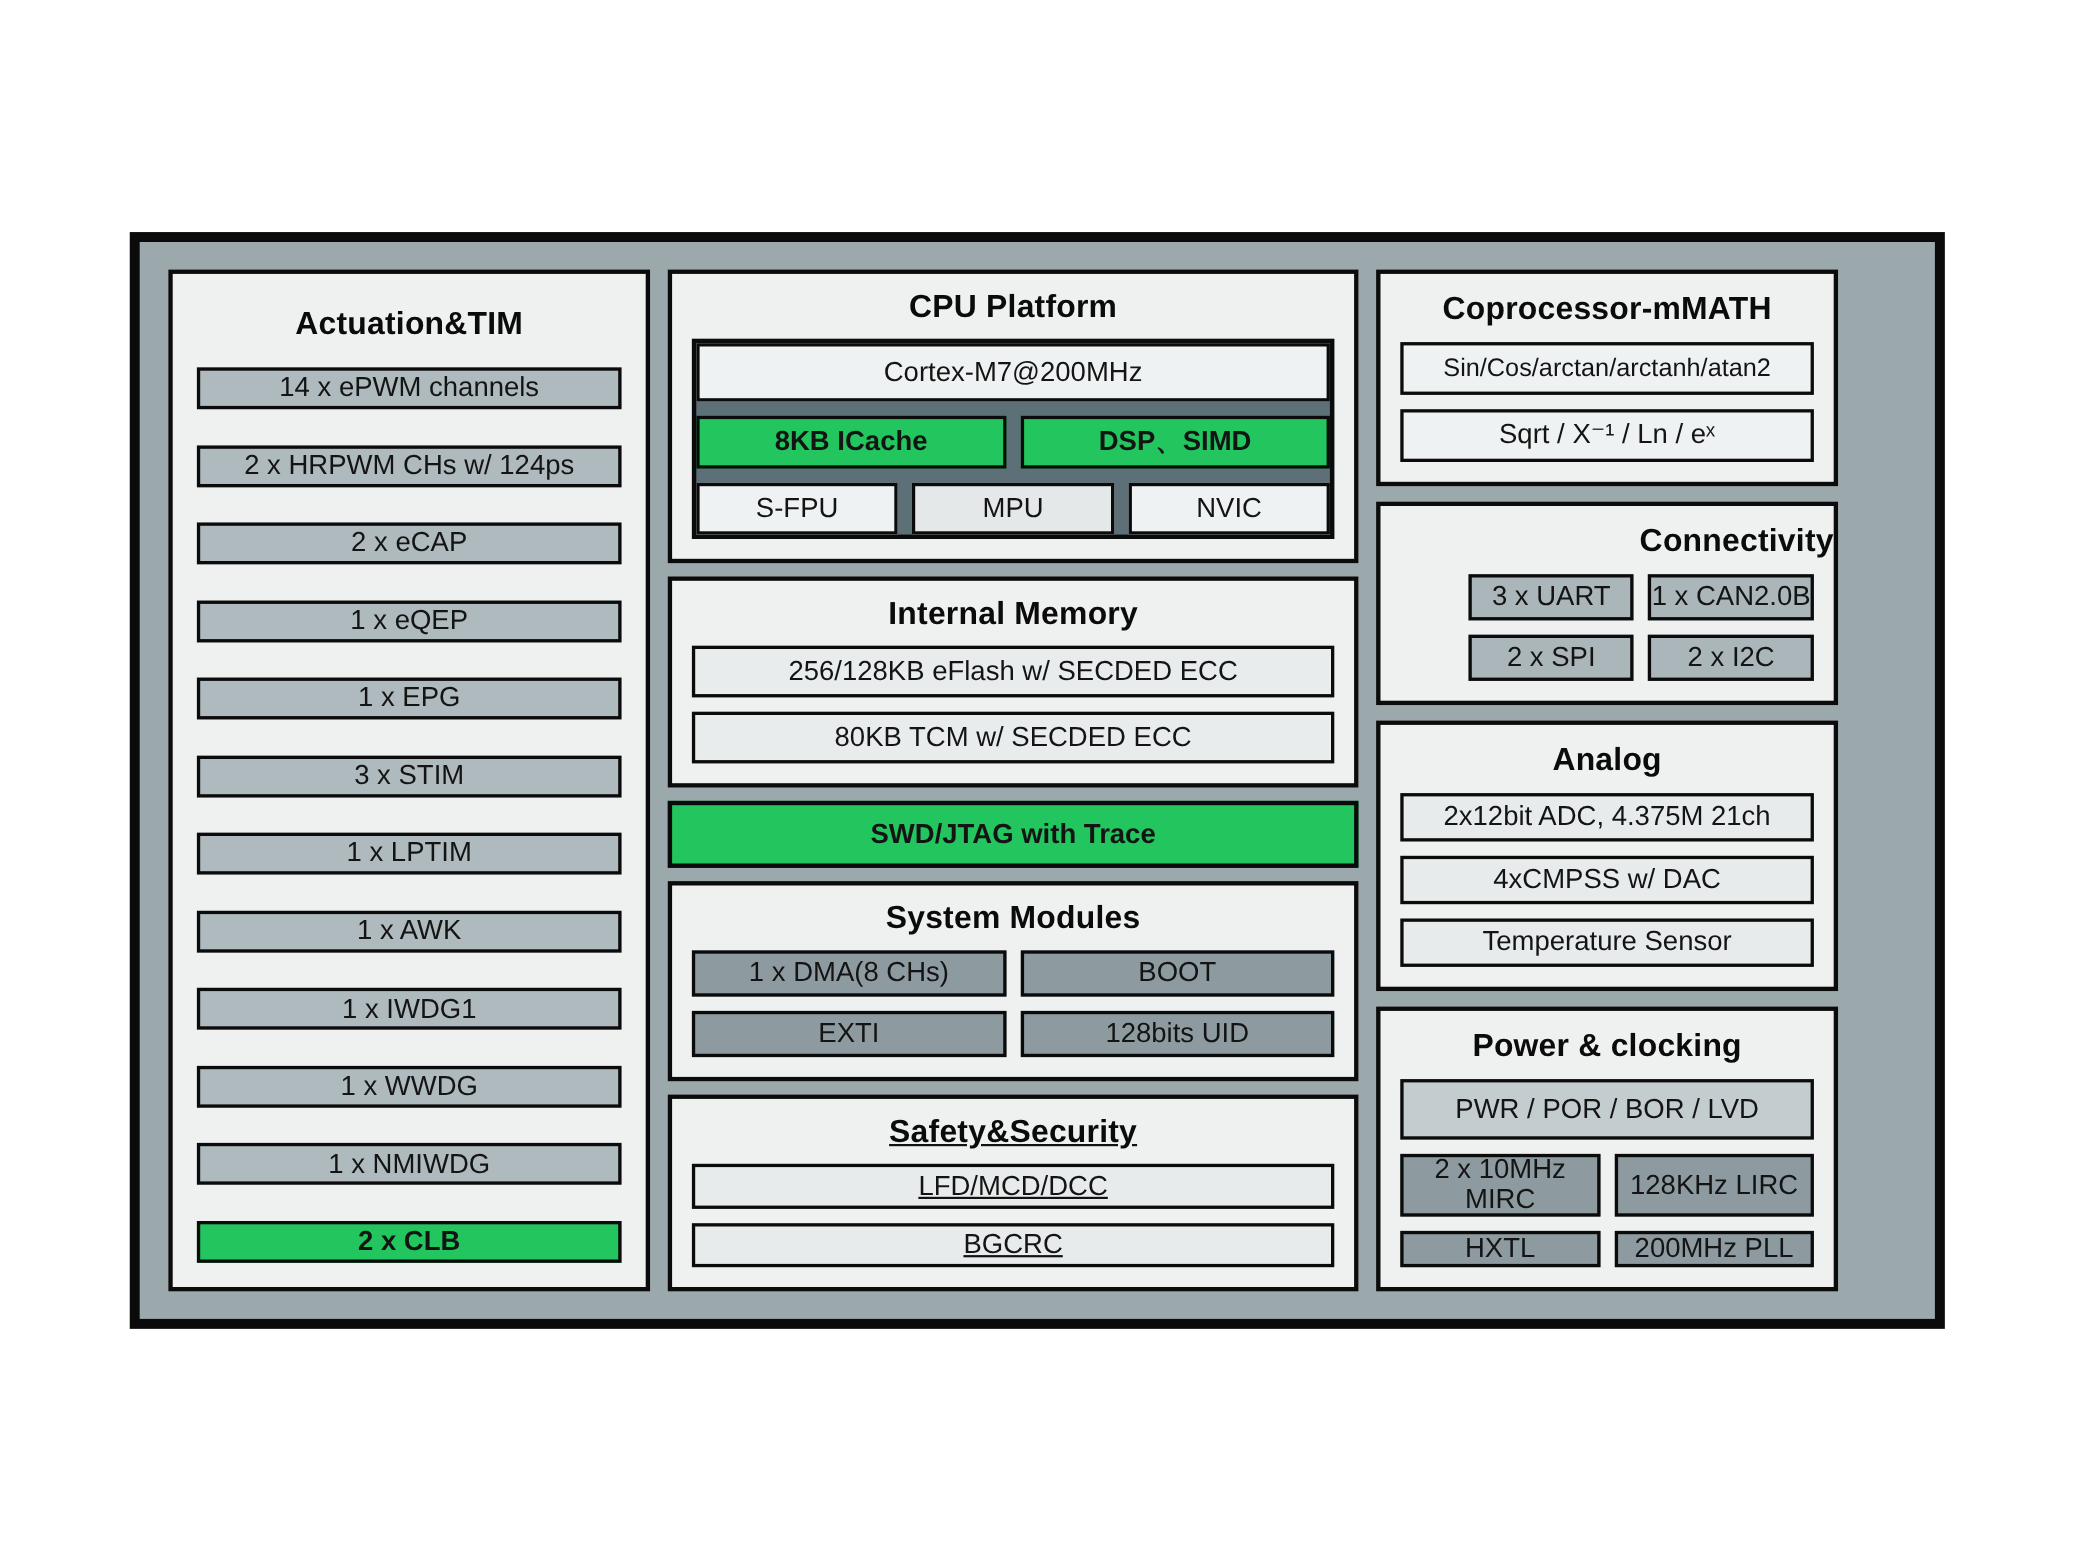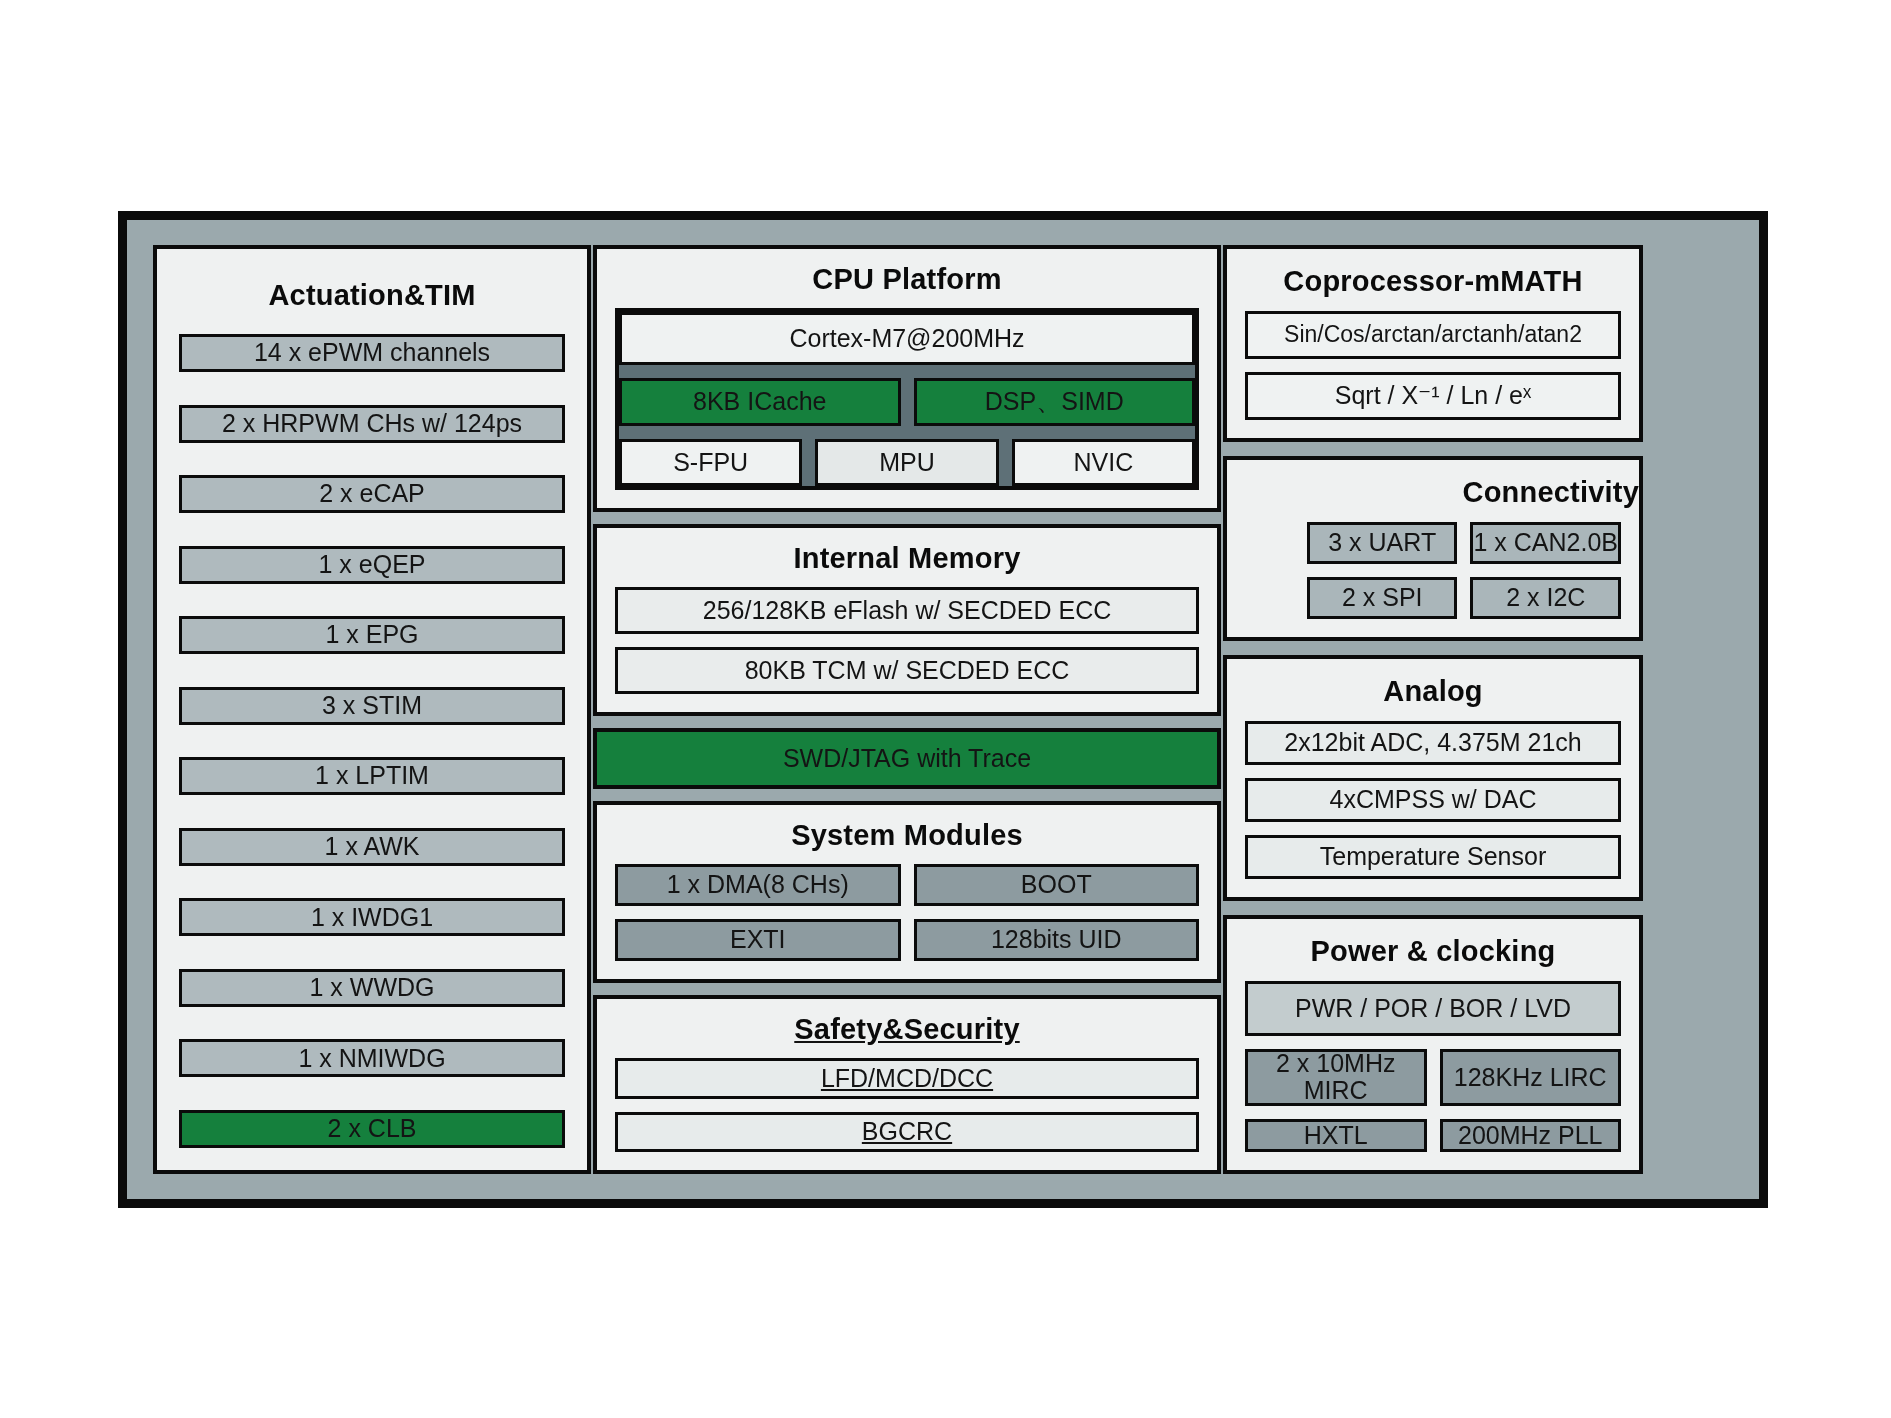--- a/index.html
+++ b/index.html
@@ -4,21 +4,21 @@
 <style>
   html,body{margin:0;padding:0;background:#ffffff;}
   body{
     width:1891px;height:1418px;position:relative;
     font-family:"Liberation Sans","DejaVu Sans",sans-serif;
     color:#121212;
   }
   .frame{
     position:absolute;left:118px;top:211px;width:1650px;height:997px;
     box-sizing:border-box;border:9px solid #0b0b0b;background:#9BA9AD;
-    padding:25px 26px;display:flex;gap:2px;
+    padding:25px 26px;display:flex;gap:16px;
   }
   .col{display:flex;flex-direction:column;min-width:0;}
   .col-left{width:438px;}
   .col-mid{width:628px;gap:12px;}
   .col-right{width:420px;gap:14px;}
   .panel{
     box-sizing:border-box;border:4px solid #0b0b0b;background:#EFF1F1;
     display:flex;flex-direction:column;min-height:0;
   }
   .ptitle{
@@ -30,21 +30,21 @@
     box-sizing:border-box;border:3.5px solid #0b0b0b;
     display:flex;align-items:center;justify-content:center;
     font-size:25px;color:#141414;text-align:center;line-height:1.1;
     min-height:0;
   }
   
   .mid{background:#AFBABE;}
   .mid2{background:#AAB6BA;}
   .light{background:#E7EBEB;}
   .lighter{background:#EFF2F2;}
-  .dim{background:#15803d;}
+  .dim{background:#22c55e;font-weight:bold;}
   .dark{background:#8D9BA0;}
   .pwrtone{background:#C3CCCE;}
   .mputone{background:#E4E8E8;}
   .memtone{background:#E9ECEC;}
 
   
   .leftstack{
     flex:1;display:flex;flex-direction:column;justify-content:space-between;
     padding:0 22px 22px;
   }

